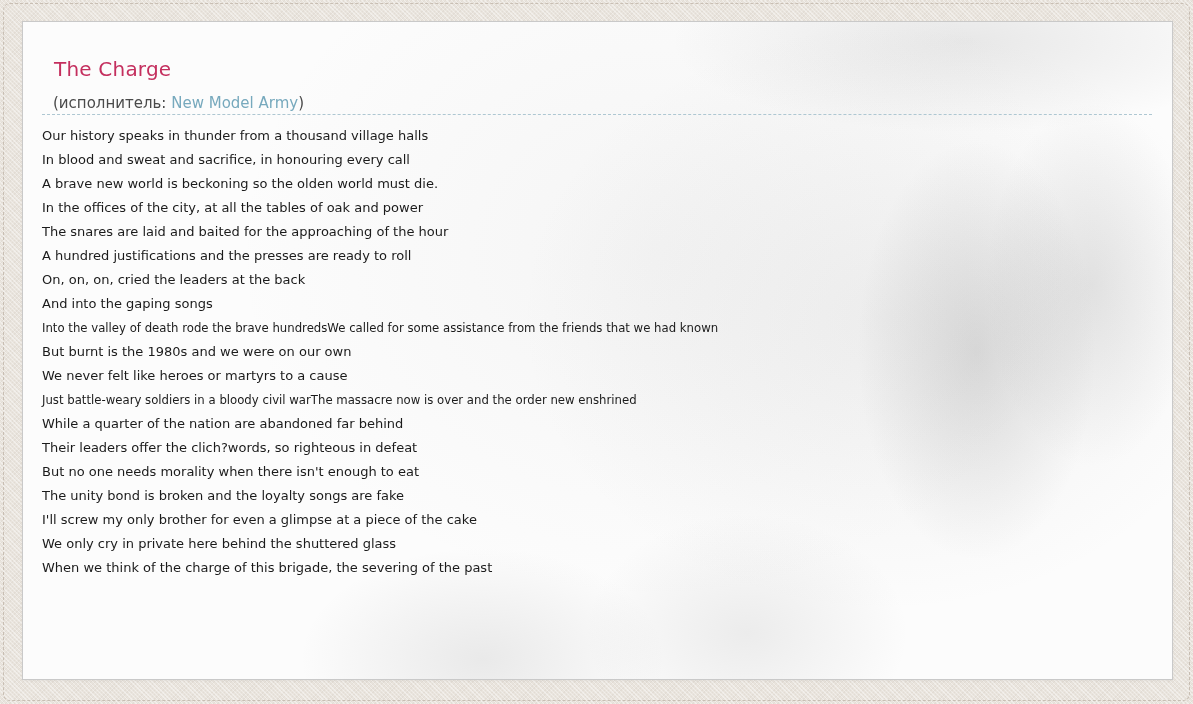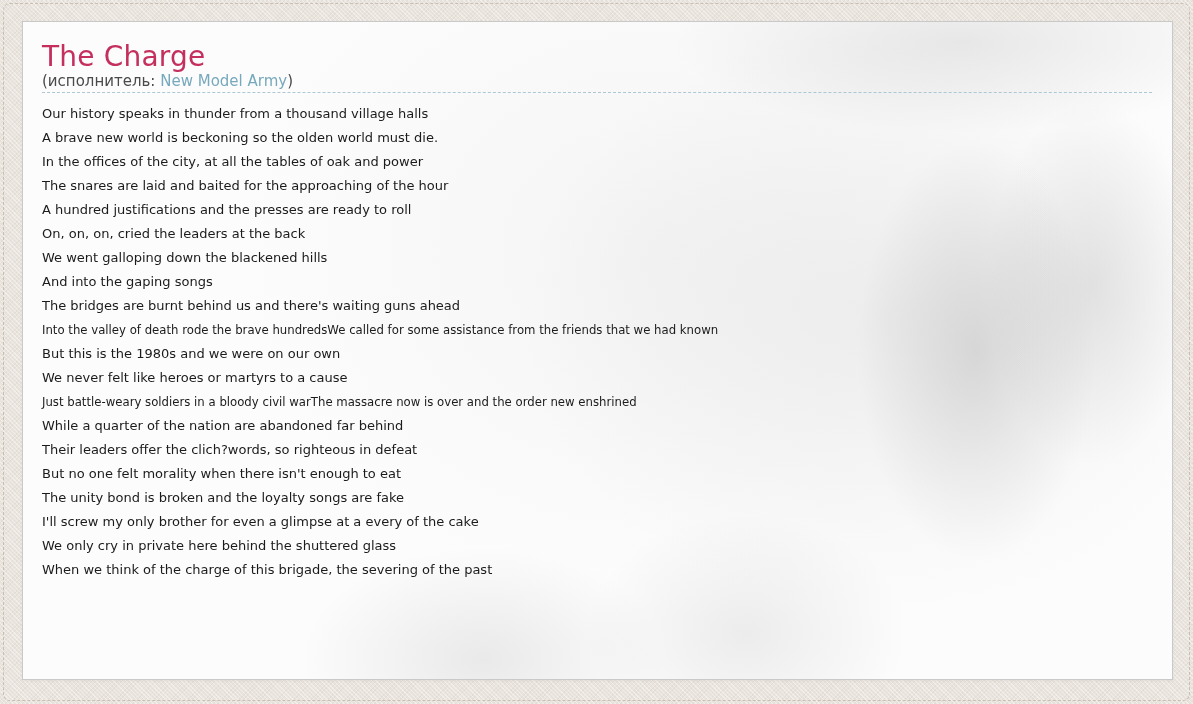--- a/index.html
+++ b/index.html
@@ -32,26 +32,27 @@
       radial-gradient(170px 300px at 83% 50%, rgba(105,105,105,.20), rgba(105,105,105,0) 70%),
       radial-gradient(150px 260px at 93% 40%, rgba(110,110,110,.16), rgba(110,110,110,0) 70%),
       radial-gradient(420px 130px at 82% 3%,  rgba(115,115,115,.15), rgba(115,115,115,0) 70%),
       radial-gradient(260px 160px at 40% 97%, rgba(120,120,120,.14), rgba(120,120,120,0) 70%),
       radial-gradient(230px 170px at 63% 93%, rgba(120,120,120,.12), rgba(120,120,120,0) 70%),
       radial-gradient(520px 420px at 75% 45%, rgba(130,130,130,.10), rgba(130,130,130,0) 70%),
       radial-gradient(600px 500px at 55% 35%, rgba(150,150,150,.07), rgba(150,150,150,0) 70%);
   }
   .content{position:relative;padding:22px 20px 0 19px;}
   .title{
-    margin:0;font-size:28px;font-weight:500;line-height:26px;
+    margin:12px;font-size:20px;font-weight:500;line-height:26px;
     color:var(--title,#c42f5e);letter-spacing:.2px;
   }
   .artist-line{
     margin-top:2px;font-size:15px;line-height:18px;
     color:var(--artist-label,#4a4a4a);
+    margin-left:11px;
   }
   .artist-link{color:var(--artist-link,#77a9bd);text-decoration:none;cursor:pointer;}
   .separator{margin-top:2px;height:0;border-bottom:1px dashed var(--separator,#aec7d2);}
   .lyrics{
     margin-top:9px;font-size:13px;line-height:24px;
     color:var(--lyrics-text,#1b1b1b);
   }
   .lyric-line{white-space:pre;}
   .lyric-line.long{transform:scaleX(.9);transform-origin:0 50%;}
 </style>
@@ -61,35 +62,34 @@
 <div class="page">
   <div class="stitch"></div>
   <div class="panel">
     <div class="photo-bg"></div>
     <div class="content">
       <h1 class="title">The Charge</h1>
       <div class="artist-line"><span>(исполнитель: </span><a class="artist-link" href="#">New Model Army</a><span>)</span></div>
       <div class="separator"></div>
       <div class="lyrics">
           <div class="lyric-line">Our history speaks in thunder from a thousand village halls</div>
+          <div class="lyric-line">In blood and sweat and sacrifice, in honouring every call</div>
           <div class="lyric-line">A brave new world is beckoning so the olden world must die.</div>
           <div class="lyric-line">In the offices of the city, at all the tables of oak and power</div>
           <div class="lyric-line">The snares are laid and baited for the approaching of the hour</div>
           <div class="lyric-line">A hundred justifications and the presses are ready to roll</div>
           <div class="lyric-line">On, on, on, cried the leaders at the back</div>
-          <div class="lyric-line">We went galloping down the blackened hills</div>
           <div class="lyric-line">And into the gaping songs</div>
-          <div class="lyric-line">The bridges are burnt behind us and there's waiting guns ahead</div>
           <div class="lyric-line long">Into the valley of death rode the brave hundredsWe called for some assistance from the friends that we had known</div>
-          <div class="lyric-line">But this is the 1980s and we were on our own</div>
+          <div class="lyric-line">But burnt is the 1980s and we were on our own</div>
           <div class="lyric-line">We never felt like heroes or martyrs to a cause</div>
           <div class="lyric-line long">Just battle-weary soldiers in a bloody civil warThe massacre now is over and the order new enshrined</div>
           <div class="lyric-line">While a quarter of the nation are abandoned far behind</div>
           <div class="lyric-line">Their leaders offer the clich?words, so righteous in defeat</div>
-          <div class="lyric-line">But no one felt morality when there isn't enough to eat</div>
+          <div class="lyric-line">But no one needs morality when there isn't enough to eat</div>
           <div class="lyric-line">The unity bond is broken and the loyalty songs are fake</div>
-          <div class="lyric-line">I'll screw my only brother for even a glimpse at a every of the cake</div>
+          <div class="lyric-line">I'll screw my only brother for even a glimpse at a piece of the cake</div>
           <div class="lyric-line">We only cry in private here behind the shuttered glass</div>
           <div class="lyric-line">When we think of the charge of this brigade, the severing of the past</div>
         </div>
     </div>
   </div>
 </div>
 
 </body></html>

